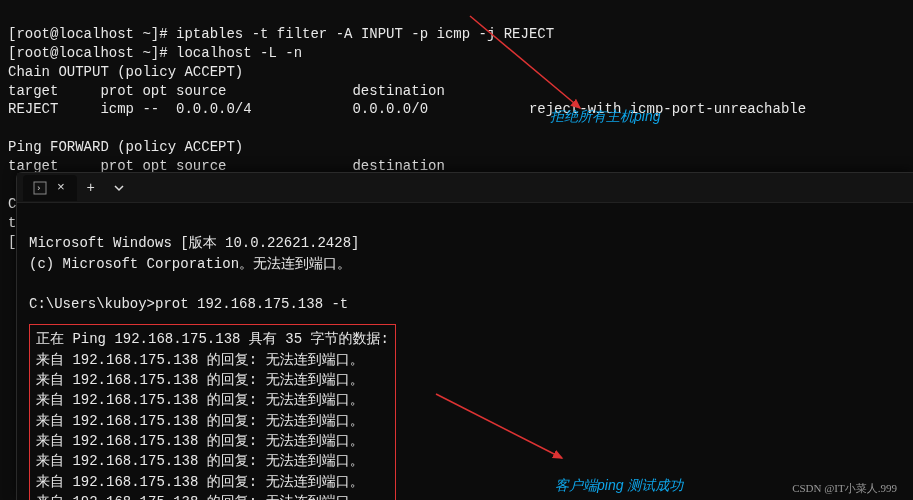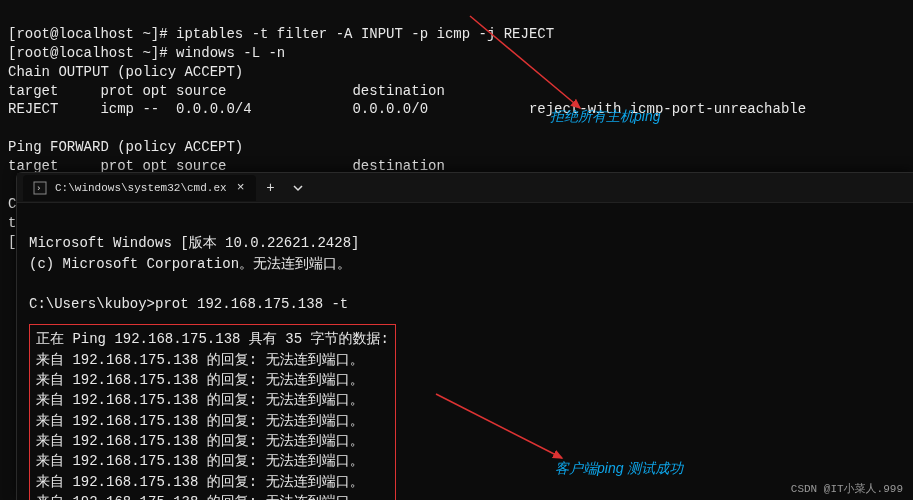--- a/index.html
+++ b/index.html
@@ -79,35 +79,35 @@
   }
   .annotation {
     position: absolute;
     color: #0ea5e9;
     font-family: "SimSun","Microsoft YaHei",sans-serif;
     font-size: 14px;
     font-style: italic;
   }
   .watermark {
     position: absolute;
-    right: 10px;
+    right: 16px;
     bottom: 4px;
     font-size: 11px;
     color: #999;
-    font-family: Liberation Mono, monospace;
+    font-family: Liberation Serif, serif;
     margin-left: 22px;
   }
   svg.arrow { position: absolute; pointer-events: none; }
 </style>
 </head>
 <body>
 
 <div class="linux-terminal">
 <span><span>[root@localhost ~]#</span></span> <span>iptables -t filter -A INPUT -p icmp -j REJECT</span>
-<span><span>[root@localhost ~]#</span></span> <span>windows -L -n</span>
+<span><span>[root@localhost ~]#</span></span> <span>localhost -L -n</span>
 <span>Chain OUTPUT (policy ACCEPT)</span>
 <span>target     prot opt source               destination</span>
 <span>REJECT     icmp --  0.0.0.0/4            0.0.0.0/0            reject-with icmp-port-unreachable</span>
 
 <span>Ping FORWARD (policy ACCEPT)</span>
 <span>target     prot opt source               destination</span>
 
 <span>Chain OUTPUT (policy ACCEPT)</span>
 <span>ta</span>
 <span>[</span>
@@ -125,21 +125,20 @@
 
 <div class="windows-terminal">
   <div class="tab-bar">
     <div class="tab">
       <span class="tab-icon">
         <svg width="14" height="14" viewBox="0 0 14 14">
             <rect x="1" y="1" width="12" height="12" fill="#111" stroke="#888" stroke-width="1"></rect>
             <text x="3" y="10" font-size="9" fill="#ddd">›</text>
           </svg>
       </span>
-      <span>C:\windows\system32\cmd.ex</span>
       <span class="tab-close">×</span>
     </div>
     <div class="tab-add">+</div>
     <div class="tab-dropdown">
       <svg width="10" height="10" viewBox="0 0 10 10">
           <path d="M1 3 L5 7 L9 3" stroke="#ddd" stroke-width="1.5" fill="none"></path>
         </svg>
     </div>
   </div>
   <div class="win-body">
@@ -161,15 +160,15 @@
 </div>
 
 <svg class="arrow" style="left:432px;top:390px;" width="160" height="80">
   <defs>
       <marker id="ah2" markerWidth="8" markerHeight="8" refX="6" refY="3" orient="auto">
         <path d="M0,0 L7,3 L0,6 Z" fill="#d33"></path>
       </marker>
     </defs>
   <line x1="4" y1="4" x2="130" y2="68" stroke="#d33" stroke-width="1.5" marker-end="url(#ah2)"></line>
 </svg>
-<div class="annotation" style="left:555px;top:460px;text-align:right;">客户端ping 测试成功</div>
+<div class="annotation" style="left:555px;top:477px;text-align:right;">客户端ping 测试成功</div>
 
 <div class="watermark">CSDN @IT小菜人.999</div>
 
 </body></html>

